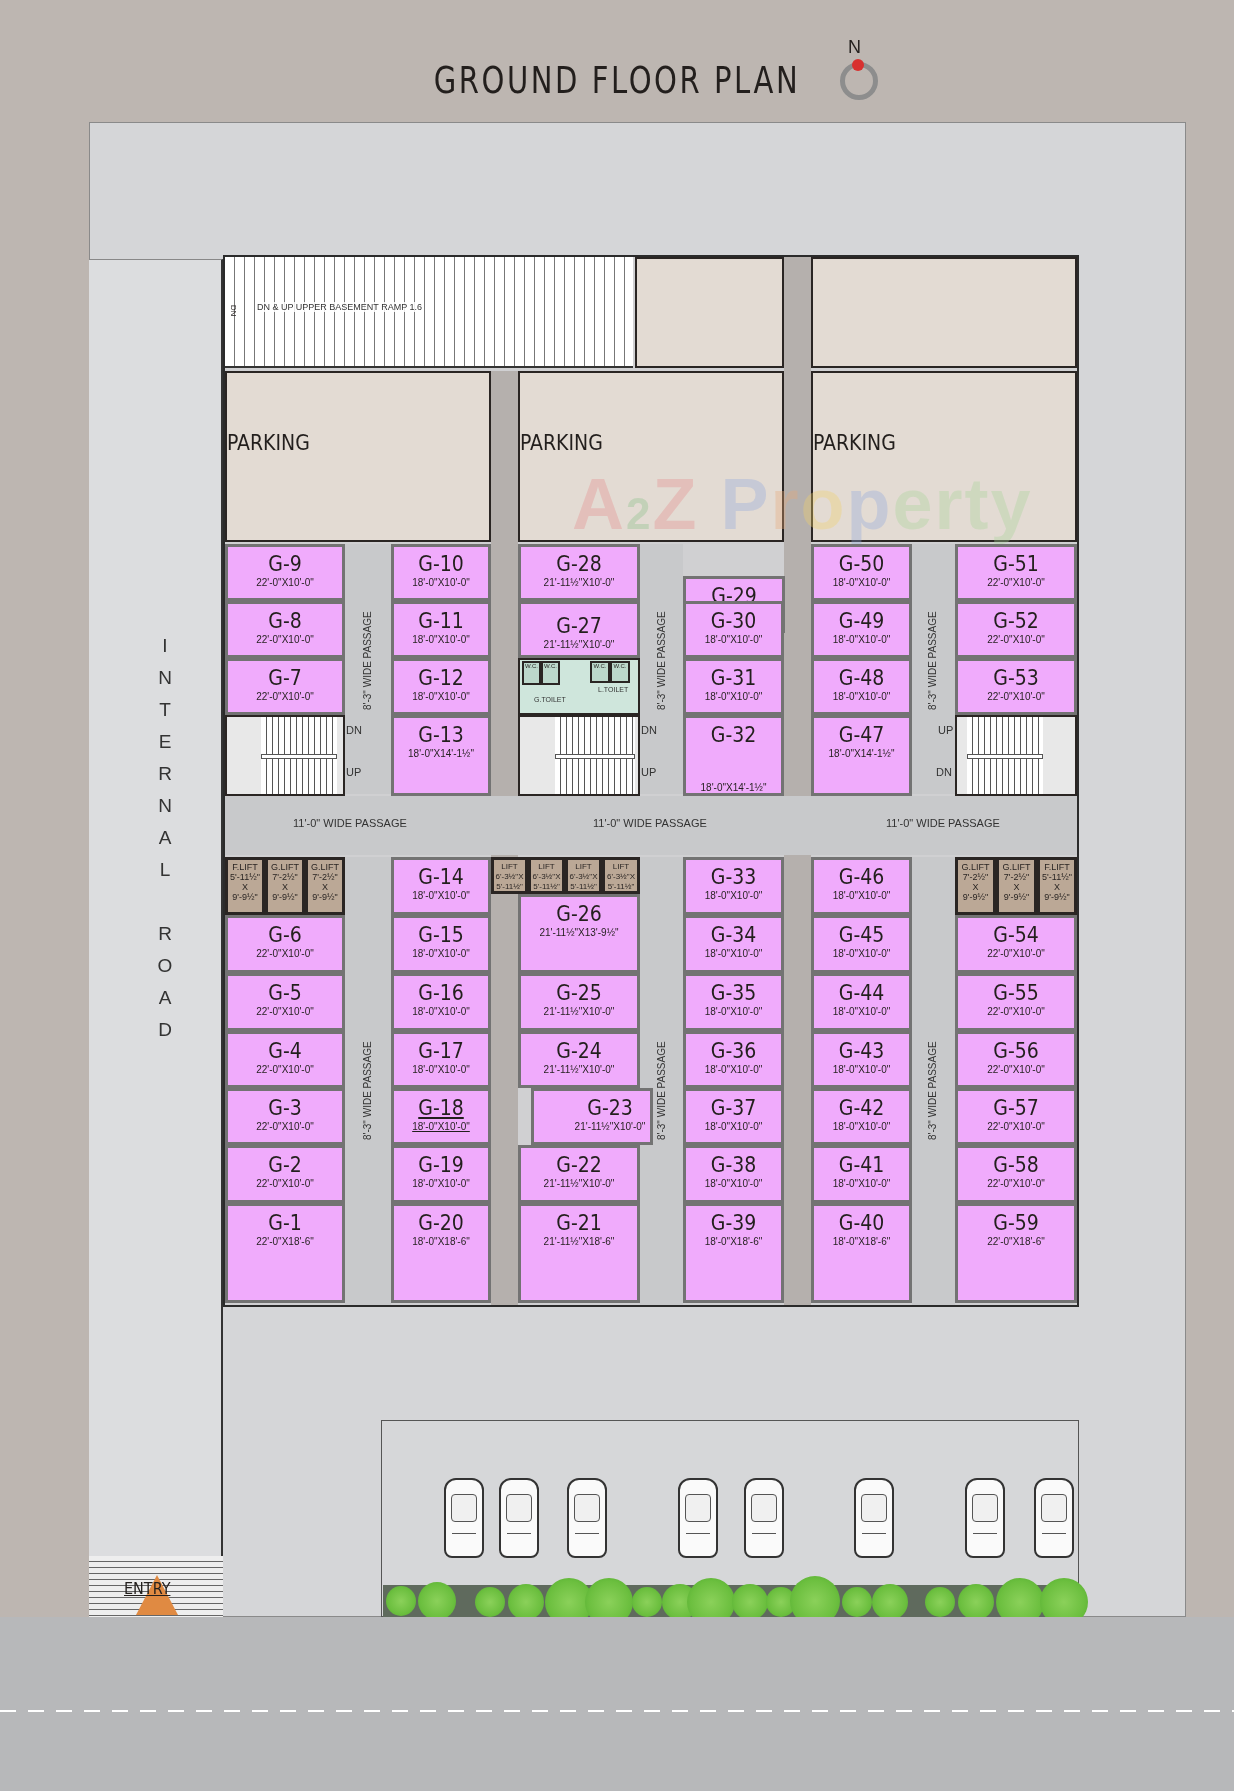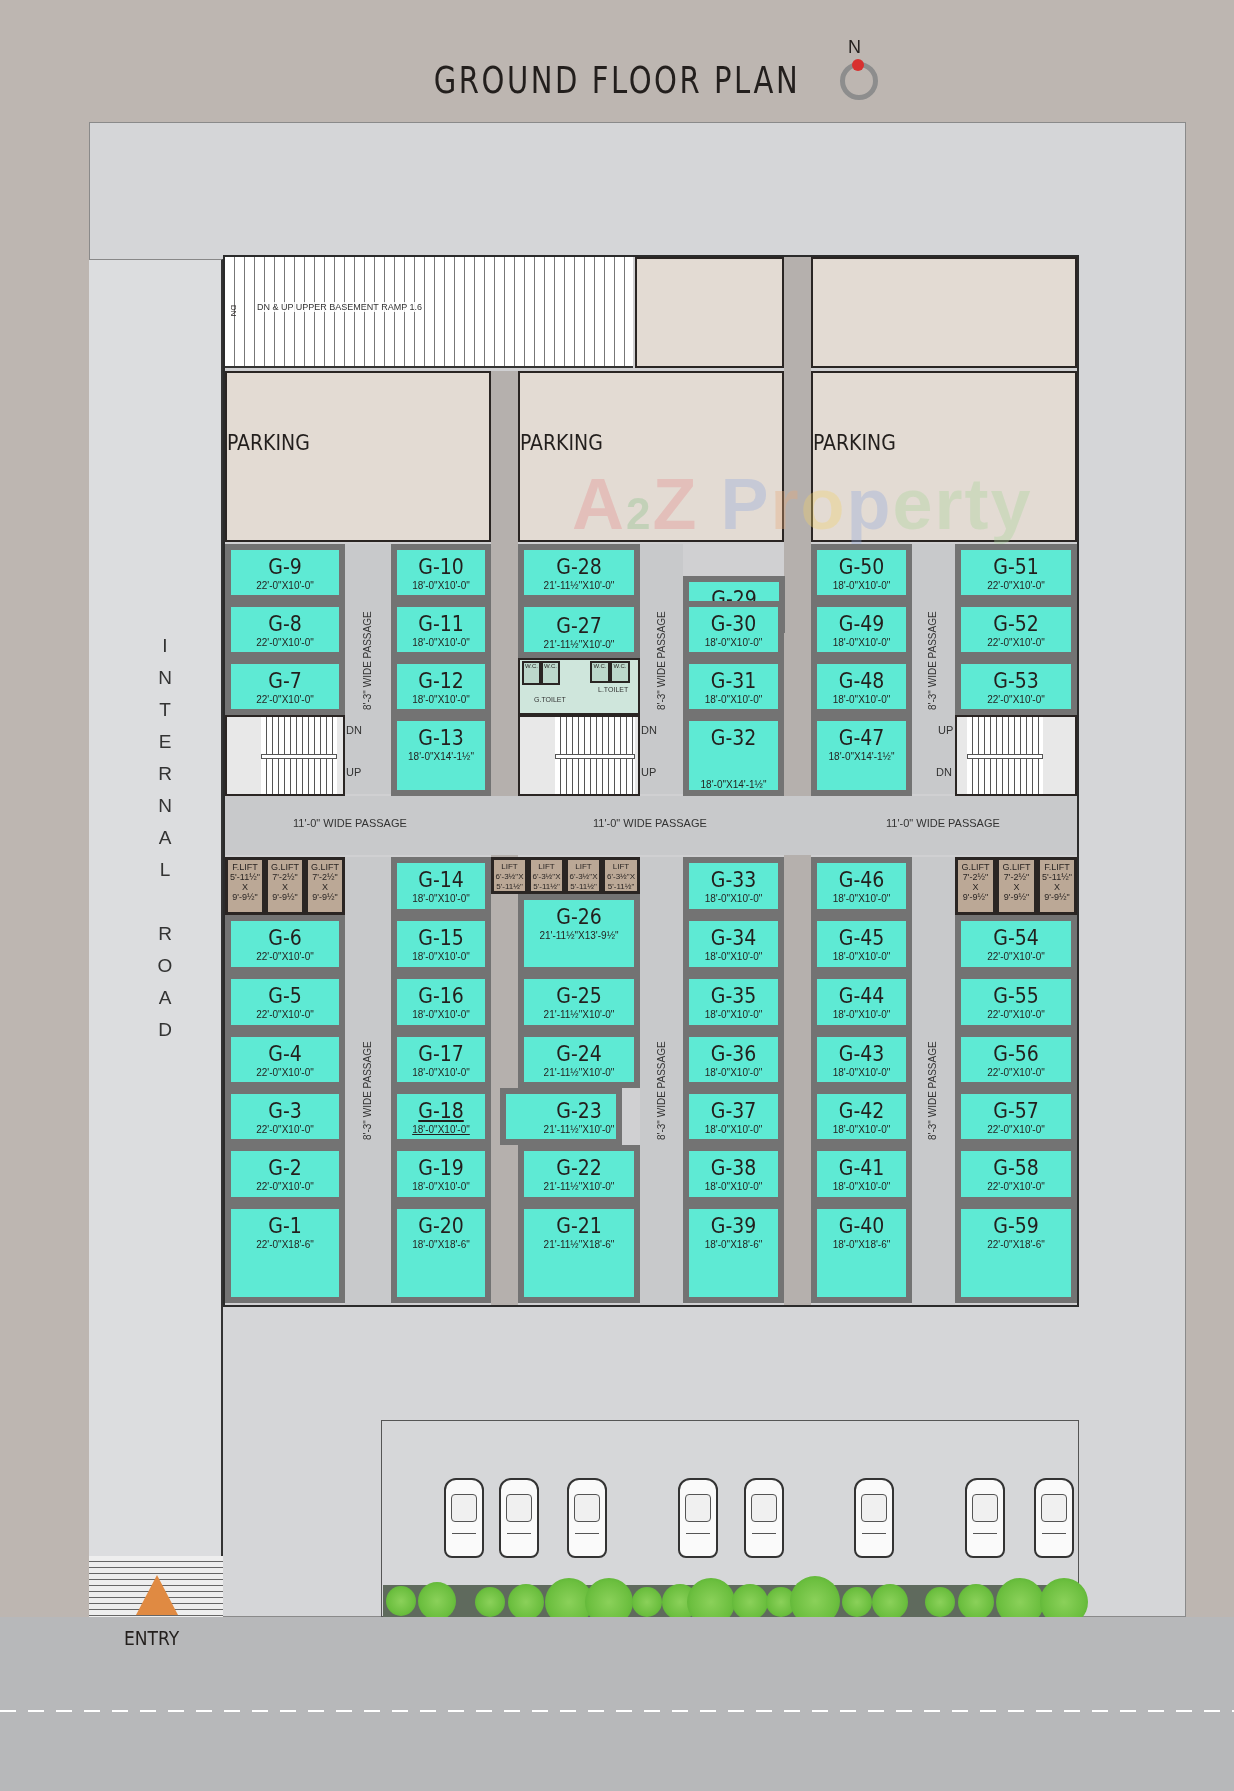--- a/index.html
+++ b/index.html
@@ -7,21 +7,21 @@
   .abs{position:absolute;}
   .title{left:0;top:58px;width:1234px;text-align:center;font-size:38px;letter-spacing:3px;font-family:"DejaVu Sans Condensed","Liberation Sans",sans-serif;transform:scaleX(0.85);}
   .title span{display:inline-block;}
   .site{left:89px;top:122px;width:1097px;height:1495px;background:#d5d6d8;border:1px solid #8a8a8a;}
   .road-int{left:89px;top:259px;width:134px;height:1358px;background:#dcdddf;border-right:2px solid #333;border-top:1px solid #888;}
   .road-int-label{left:150px;top:630px;width:30px;font-size:19px;line-height:32px;text-align:center;color:#333;}
   .building{left:223px;top:255px;width:856px;height:1052px;background:#d0d0d2;border:2px solid #2b2b2b;}
   .ramp{left:225px;top:257px;width:408px;height:111px;background:repeating-linear-gradient(90deg,#fff 0,#fff 9px,#777 9px,#777 10px);border-bottom:2px solid #333;}
   .ramp-label{left:255px;top:302px;font-size:9px;color:#333;background:rgba(255,255,255,0.85);padding:0 2px;}
   .ramp-dn{left:228px;top:306px;font-size:8px;transform:rotate(90deg);}
-  .unit{position:absolute;background:#5eead4;border:6px solid #737373;text-align:center;display:flex;flex-direction:column;justify-content:flex-start;align-items:center;}
+  .unit{position:absolute;background:#f0abfc;border:3px solid #737373;text-align:center;display:flex;flex-direction:column;justify-content:flex-start;align-items:center;}
   .unit .name{font-size:21px;font-family:"DejaVu Sans Condensed","Liberation Sans",sans-serif;margin-top:6px;line-height:22px;}
   .unit .dim{font-size:10px;margin-top:2px;font-family:"Liberation Sans",sans-serif;}
   .plain{position:absolute;background:#e3dbd3;border:2px solid #2a2523;}
   .parking-label{font-size:21px;font-family:"DejaVu Sans Condensed","Liberation Sans",sans-serif;position:absolute;width:100%;text-align:left;top:58px;}
   .passage-v{position:absolute;background:#c8c9cb;}
   .corridor{position:absolute;background:#b5b0ad;}
   .pv-label{position:absolute;font-size:10px;white-space:nowrap;transform:rotate(-90deg);transform-origin:left top;color:#333;}
   .ph-label{position:absolute;font-size:11px;color:#333;white-space:nowrap;}
   .stair{position:absolute;background:#e8e8e8;border:2px solid #2a2523;}
   .stair .treads{position:absolute;top:0;bottom:0;background:repeating-linear-gradient(90deg,#fff 0,#fff 5px,#555 5px,#555 6px);}
@@ -34,21 +34,21 @@
   .lot{left:381px;top:1420px;width:698px;height:197px;background:#d6d7d9;border:1px solid #555;}
   .car{position:absolute;width:40px;height:80px;border:2px solid #333;border-radius:12px 12px 8px 8px;background:#fafafa;}
   .car::before{content:"";position:absolute;left:5px;right:5px;top:14px;height:26px;border:1px solid #555;border-radius:4px;background:#f0f0f0;}
   .car::after{content:"";position:absolute;left:6px;right:6px;bottom:6px;height:16px;border-top:1px solid #555;}
   .hedge{left:383px;top:1585px;width:694px;height:32px;background:#5f6a5d;}
   .tree{position:absolute;border-radius:50%;background:radial-gradient(circle,#8bd15a 0,#6cbf3f 60%,#4ea82e 100%);}
   .street{left:0;top:1617px;width:1234px;height:174px;background:#b7b8ba;}
   .dash{left:0;top:1710px;width:1234px;height:2px;background:repeating-linear-gradient(90deg,#fff 0,#fff 16px,transparent 16px,transparent 28px);}
   .entry-stripes{left:89px;top:1556px;width:134px;height:61px;background:repeating-linear-gradient(180deg,#eee 0,#eee 5px,#666 5px,#666 6px);}
   .entry-arrow{left:136px;top:1575px;width:0;height:0;border-left:21px solid transparent;border-right:21px solid transparent;border-bottom:40px solid #e08a42;}
-  .entry-label{left:124px;top:1627px;font-size:19px;font-family:"DejaVu Sans Condensed","Liberation Sans",sans-serif;}
+  .entry-label{left:124px;top:1579px;font-size:16px;font-family:"DejaVu Sans Condensed","Liberation Sans",sans-serif;text-decoration:underline;}
   .compass{left:840px;top:62px;width:38px;height:38px;border:5px solid #8d8d8d;border-radius:50%;}
   .compass-dot{left:852px;top:59px;width:12px;height:12px;border-radius:50%;background:#d8302f;}
   .compass-n{left:848px;top:37px;font-size:18px;}
   .watermark{left:572px;top:463px;font-size:72px;font-weight:bold;opacity:0.35;white-space:nowrap;letter-spacing:2px;}
 </style>
 </head>
 <body>
 
 <div class="abs title"><span>GROUND FLOOR PLAN</span></div>
 <div class="abs compass-n">N</div>
@@ -332,21 +332,21 @@
     <div class="dim">21'-11½"X13'-9½"</div>
   </div>
 <div class="unit" style="left:518px;top:973px;width:122px;height:58px;">
     <div class="name">G-25</div>
     <div class="dim">21'-11½"X10'-0"</div>
   </div>
 <div class="unit" style="left:518px;top:1031px;width:122px;height:57px;">
     <div class="name">G-24</div>
     <div class="dim">21'-11½"X10'-0"</div>
   </div>
-<div class="unit" style="left:500px;top:1088px;width:122px;height:57px;padding-left:36px;">
+<div class="unit" style="left:531px;top:1088px;width:122px;height:57px;padding-left:36px;">
     <div class="name">G-23</div>
     <div class="dim">21'-11½"X10'-0"</div>
   </div>
 <div class="unit" style="left:518px;top:1145px;width:122px;height:58px;">
     <div class="name">G-22</div>
     <div class="dim">21'-11½"X10'-0"</div>
   </div>
 <div class="unit" style="left:518px;top:1203px;width:122px;height:100px;">
     <div class="name">G-21</div>
     <div class="dim">21'-11½"X18'-6"</div>

